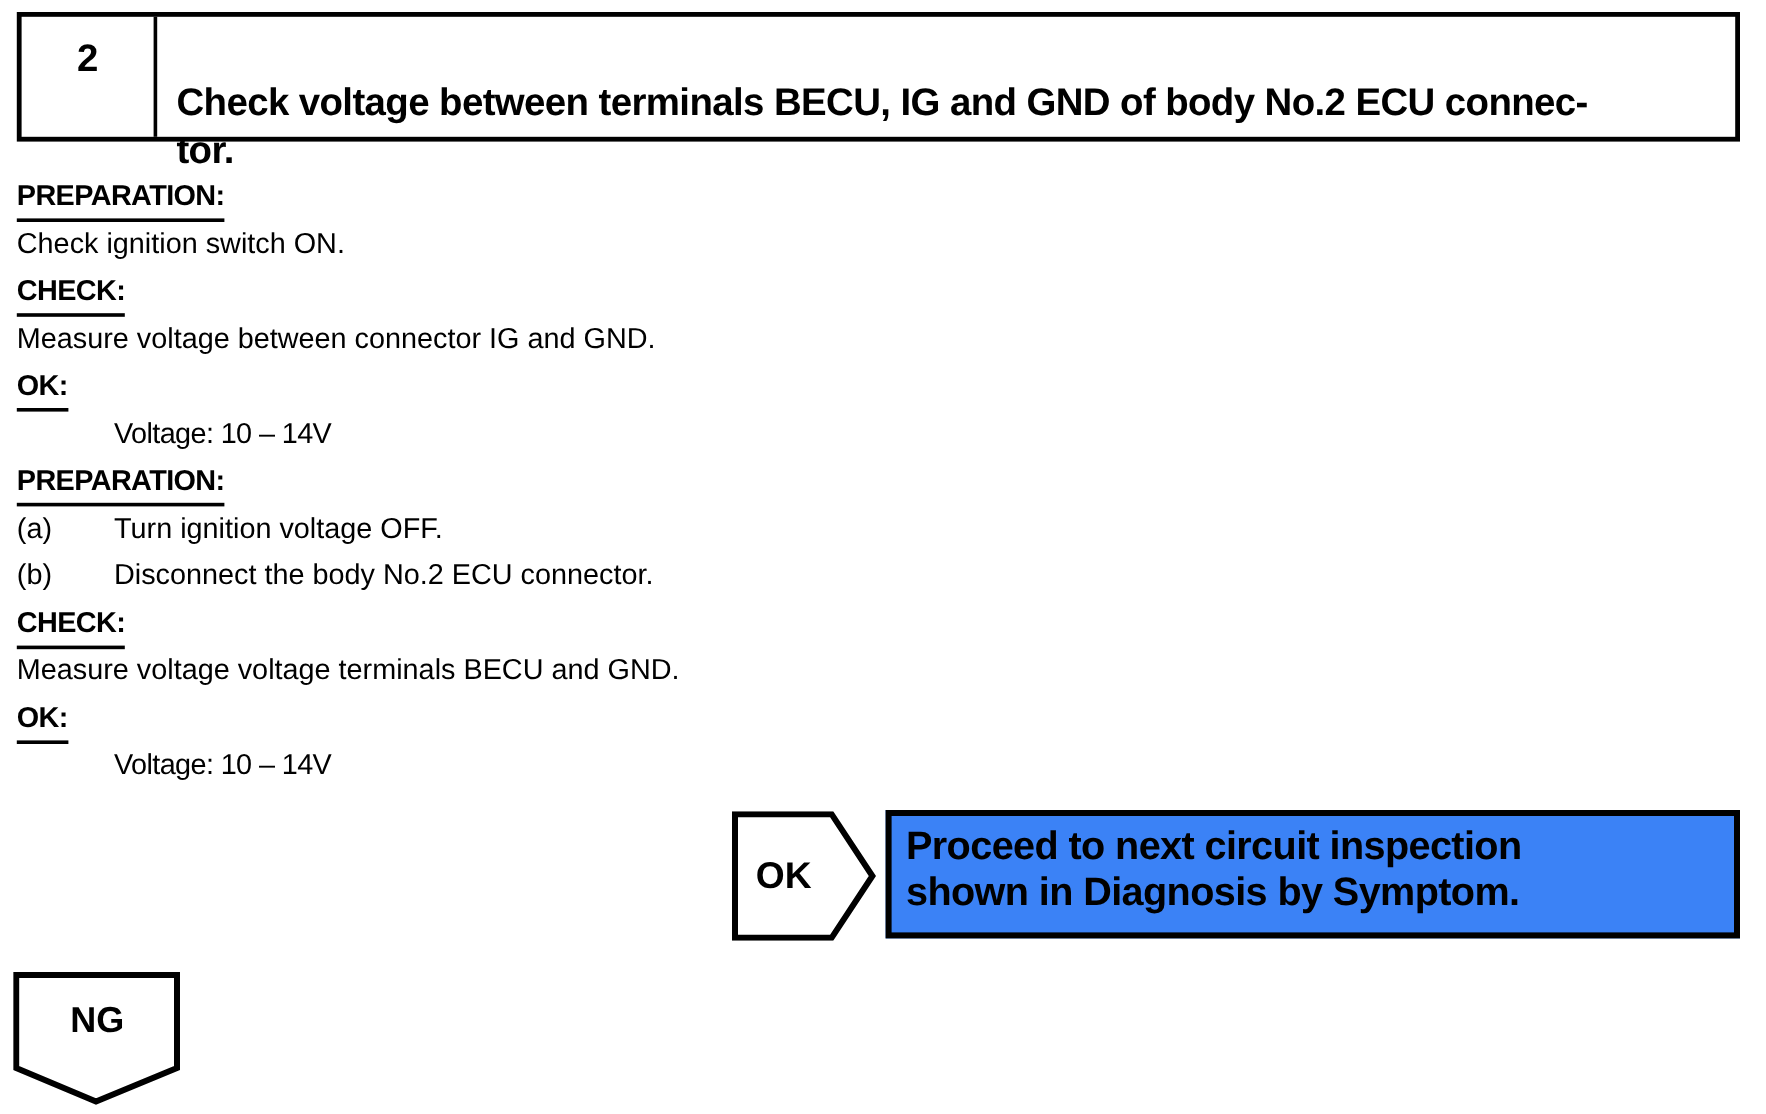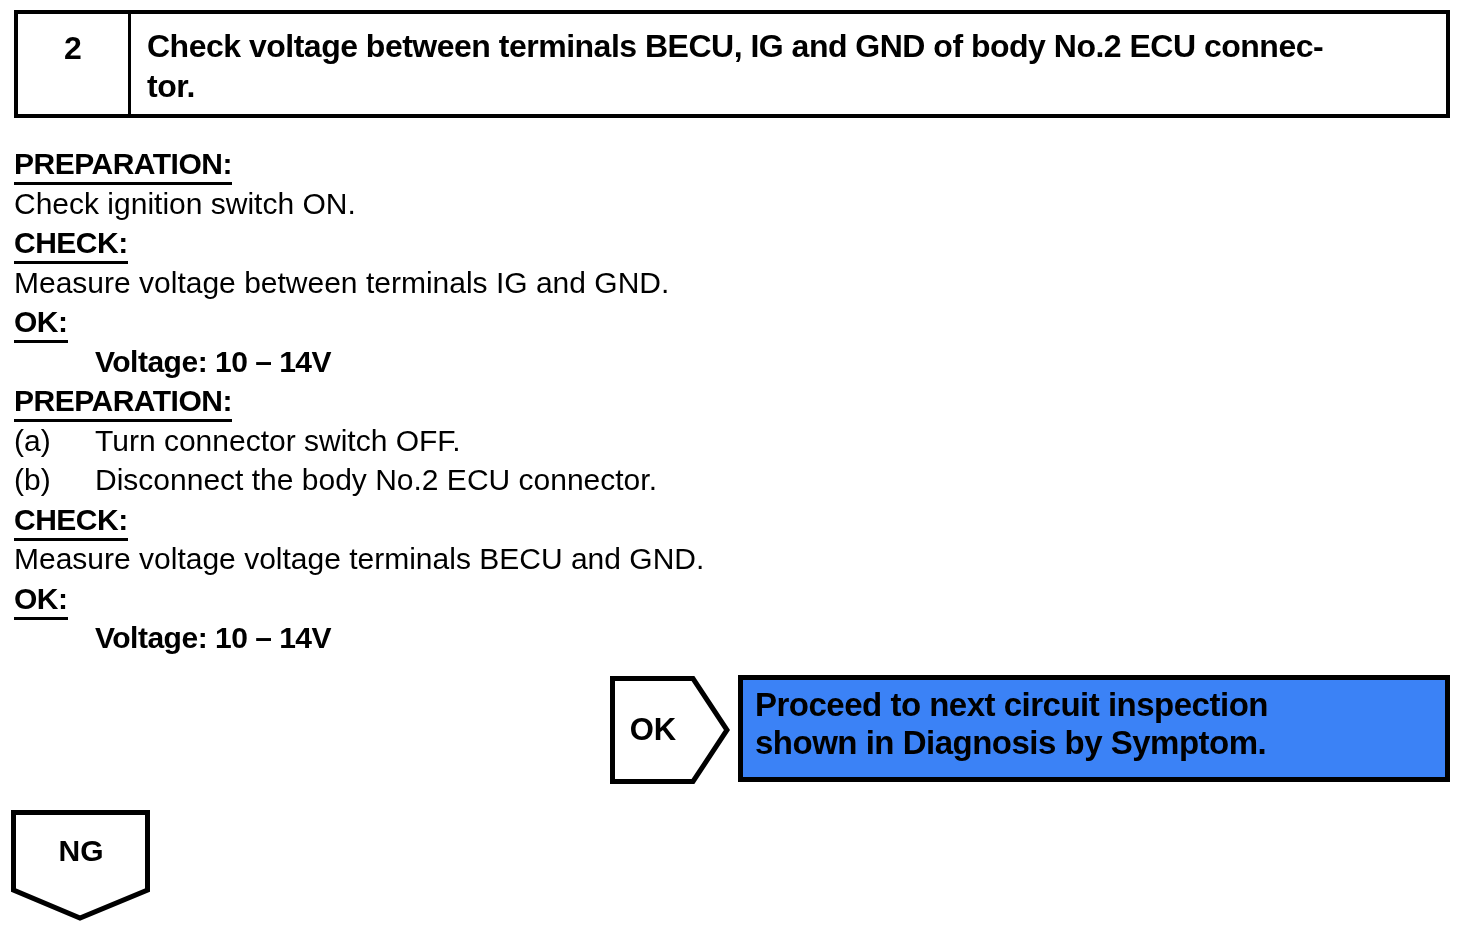--- a/index.html
+++ b/index.html
@@ -36,46 +36,47 @@
     font-size: 32px;
   }
   .step-title-cell {
     flex: 1;
     padding: 12px 14px 0 16px;
     font-weight: bold;
     font-size: 32px;
     line-height: 40px;
     letter-spacing: -0.5px;
     white-space: pre-line;
+    margin-top: 39px;
   }
 
   
   .procedure {
     position: absolute;
     left: 14px; top: 146px;
     width: 1180px;
   }
   .p-line {
     height: 39.5px;
-    font-size: 30px;
+    font-size: 24px;
     line-height: 35px;
     white-space: nowrap;
   }
   .p-heading span {
     display: inline-block;
     font-weight: bold;
     letter-spacing: -0.5px;
     border-bottom: 3px solid #000;
     padding-bottom: 1px;
   }
   .p-step { display: flex; }
   .p-step .p-marker { width: 81px; flex-shrink: 0; }
   .p-spec {
     padding-left: 81px;
-    font-weight: bold;
+    font-weight: normal;
     letter-spacing: -0.5px;
   }
 
   
   .ok-shape-wrap {
     position: absolute;
     left: 610px; top: 676px;
     width: 120px; height: 108px;
   }
   .ok-shape-wrap svg { display: block; }
@@ -124,27 +125,27 @@
   <div class="step-header">
     <div class="step-number-cell">2</div>
     <div class="step-title-cell">Check voltage between terminals BECU, IG and GND of body No.2 ECU connec-
 tor.</div>
   </div>
 
   <div class="procedure">
     <div class="p-line p-heading"><span>PREPARATION:</span></div>
     <div class="p-line p-text">Check ignition switch ON.</div>
     <div class="p-line p-heading"><span>CHECK:</span></div>
-    <div class="p-line p-text">Measure voltage between terminals IG and GND.</div>
+    <div class="p-line p-text">Measure voltage between connector IG and GND.</div>
     <div class="p-line p-heading"><span>OK:</span></div>
     <div class="p-line p-spec">Voltage: 10 – 14V</div>
     <div class="p-line p-heading"><span>PREPARATION:</span></div>
     <div class="p-line p-step">
       <span class="p-marker">(a)</span>
-      <span>Turn connector switch OFF.</span>
+      <span>Turn ignition voltage OFF.</span>
     </div>
     <div class="p-line p-step">
       <span class="p-marker">(b)</span>
       <span>Disconnect the body No.2 ECU connector.</span>
     </div>
     <div class="p-line p-heading"><span>CHECK:</span></div>
     <div class="p-line p-text">Measure voltage voltage terminals BECU and GND.</div>
     <div class="p-line p-heading"><span>OK:</span></div>
     <div class="p-line p-spec">Voltage: 10 – 14V</div>
   </div>

